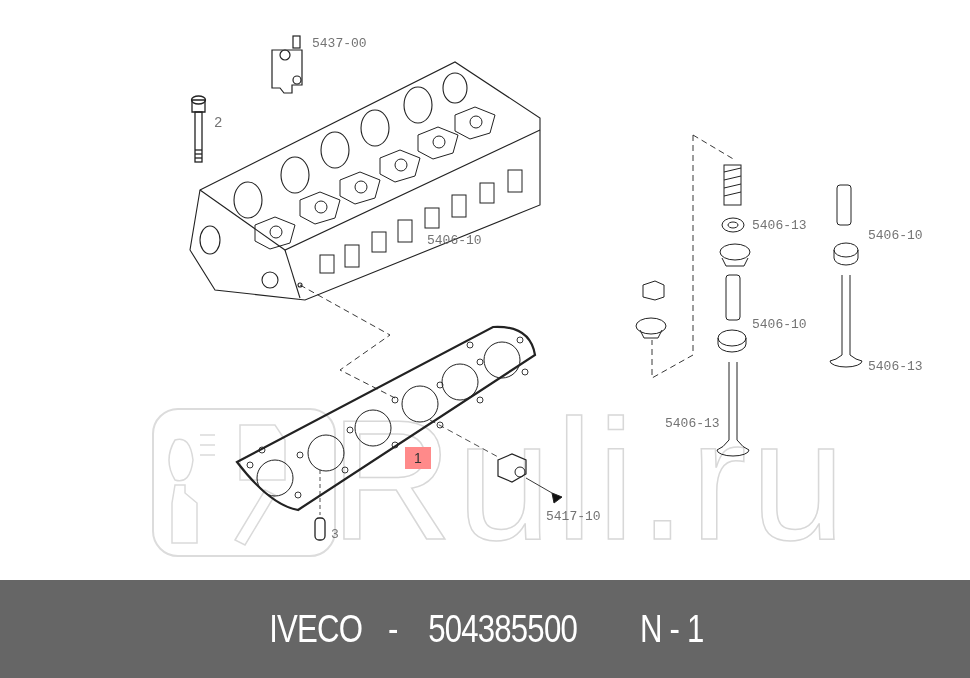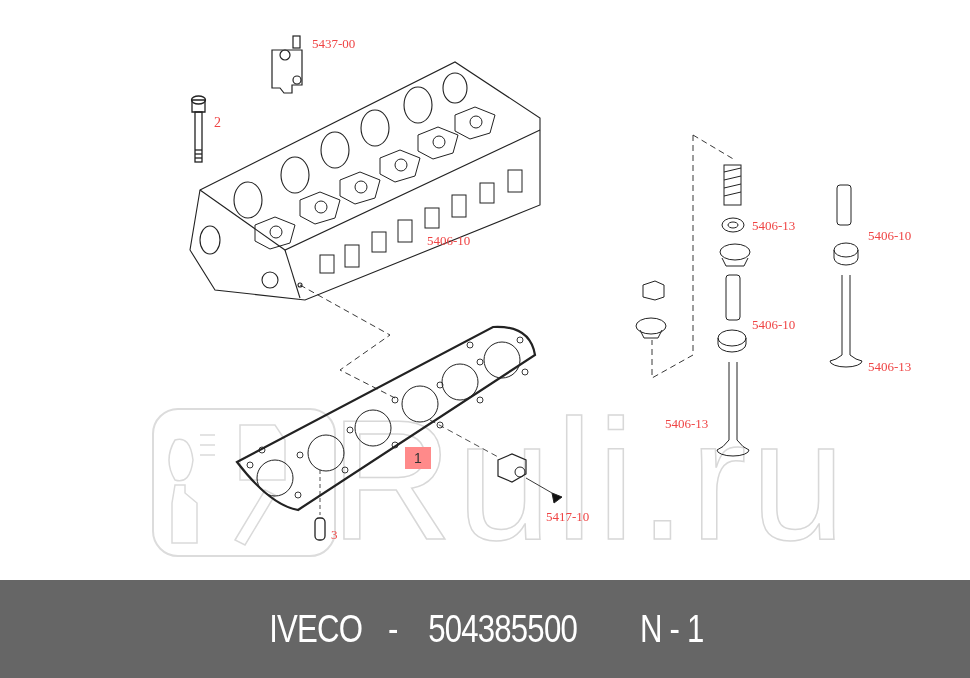--- a/index.html
+++ b/index.html
@@ -1,19 +1,19 @@
 <!DOCTYPE html>
 <html><head>
 <meta charset="utf-8">
 <style>
   html,body{margin:0;padding:0;}
   body{width:970px;height:678px;background:#ffffff;position:relative;overflow:hidden;font-family:"Liberation Sans",sans-serif;}
   .canvas{position:absolute;left:0;top:0;width:970px;height:580px;background:#fff;}
   .canvas svg{position:absolute;left:0;top:0;}
-  .lbl{position:absolute;font-family:Liberation Serif, serif;font-size:13px;color:#ef4444;line-height:1;white-space:nowrap;}
+  .lbl{position:absolute;font-family:Liberation Mono, monospace;font-size:13px;color:#737373;line-height:1;white-space:nowrap;}
   .callout{position:absolute;left:405px;top:447px;width:26px;height:22px;background:#ff8a8a;color:#333;font-size:14px;text-align:center;line-height:22px;}
   .footer{position:absolute;left:0;top:580px;width:970px;height:98px;background:#666666;display:flex;align-items:center;justify-content:center;}
   .footer span{color:#ffffff;font-family:"Liberation Sans",sans-serif;font-size:38px;letter-spacing:-1px;transform:scaleX(0.82);display:inline-block;}
   .footer .gap{width:40px;display:inline-block;}
   .wm{position:absolute;font-family:"Liberation Sans",sans-serif;font-size:170px;color:transparent;-webkit-text-stroke:1.5px #d8d8d8;left:330px;top:395px;line-height:1;letter-spacing:4px;}
 </style>
 </head>
 <body>
 
 <div class="canvas">

